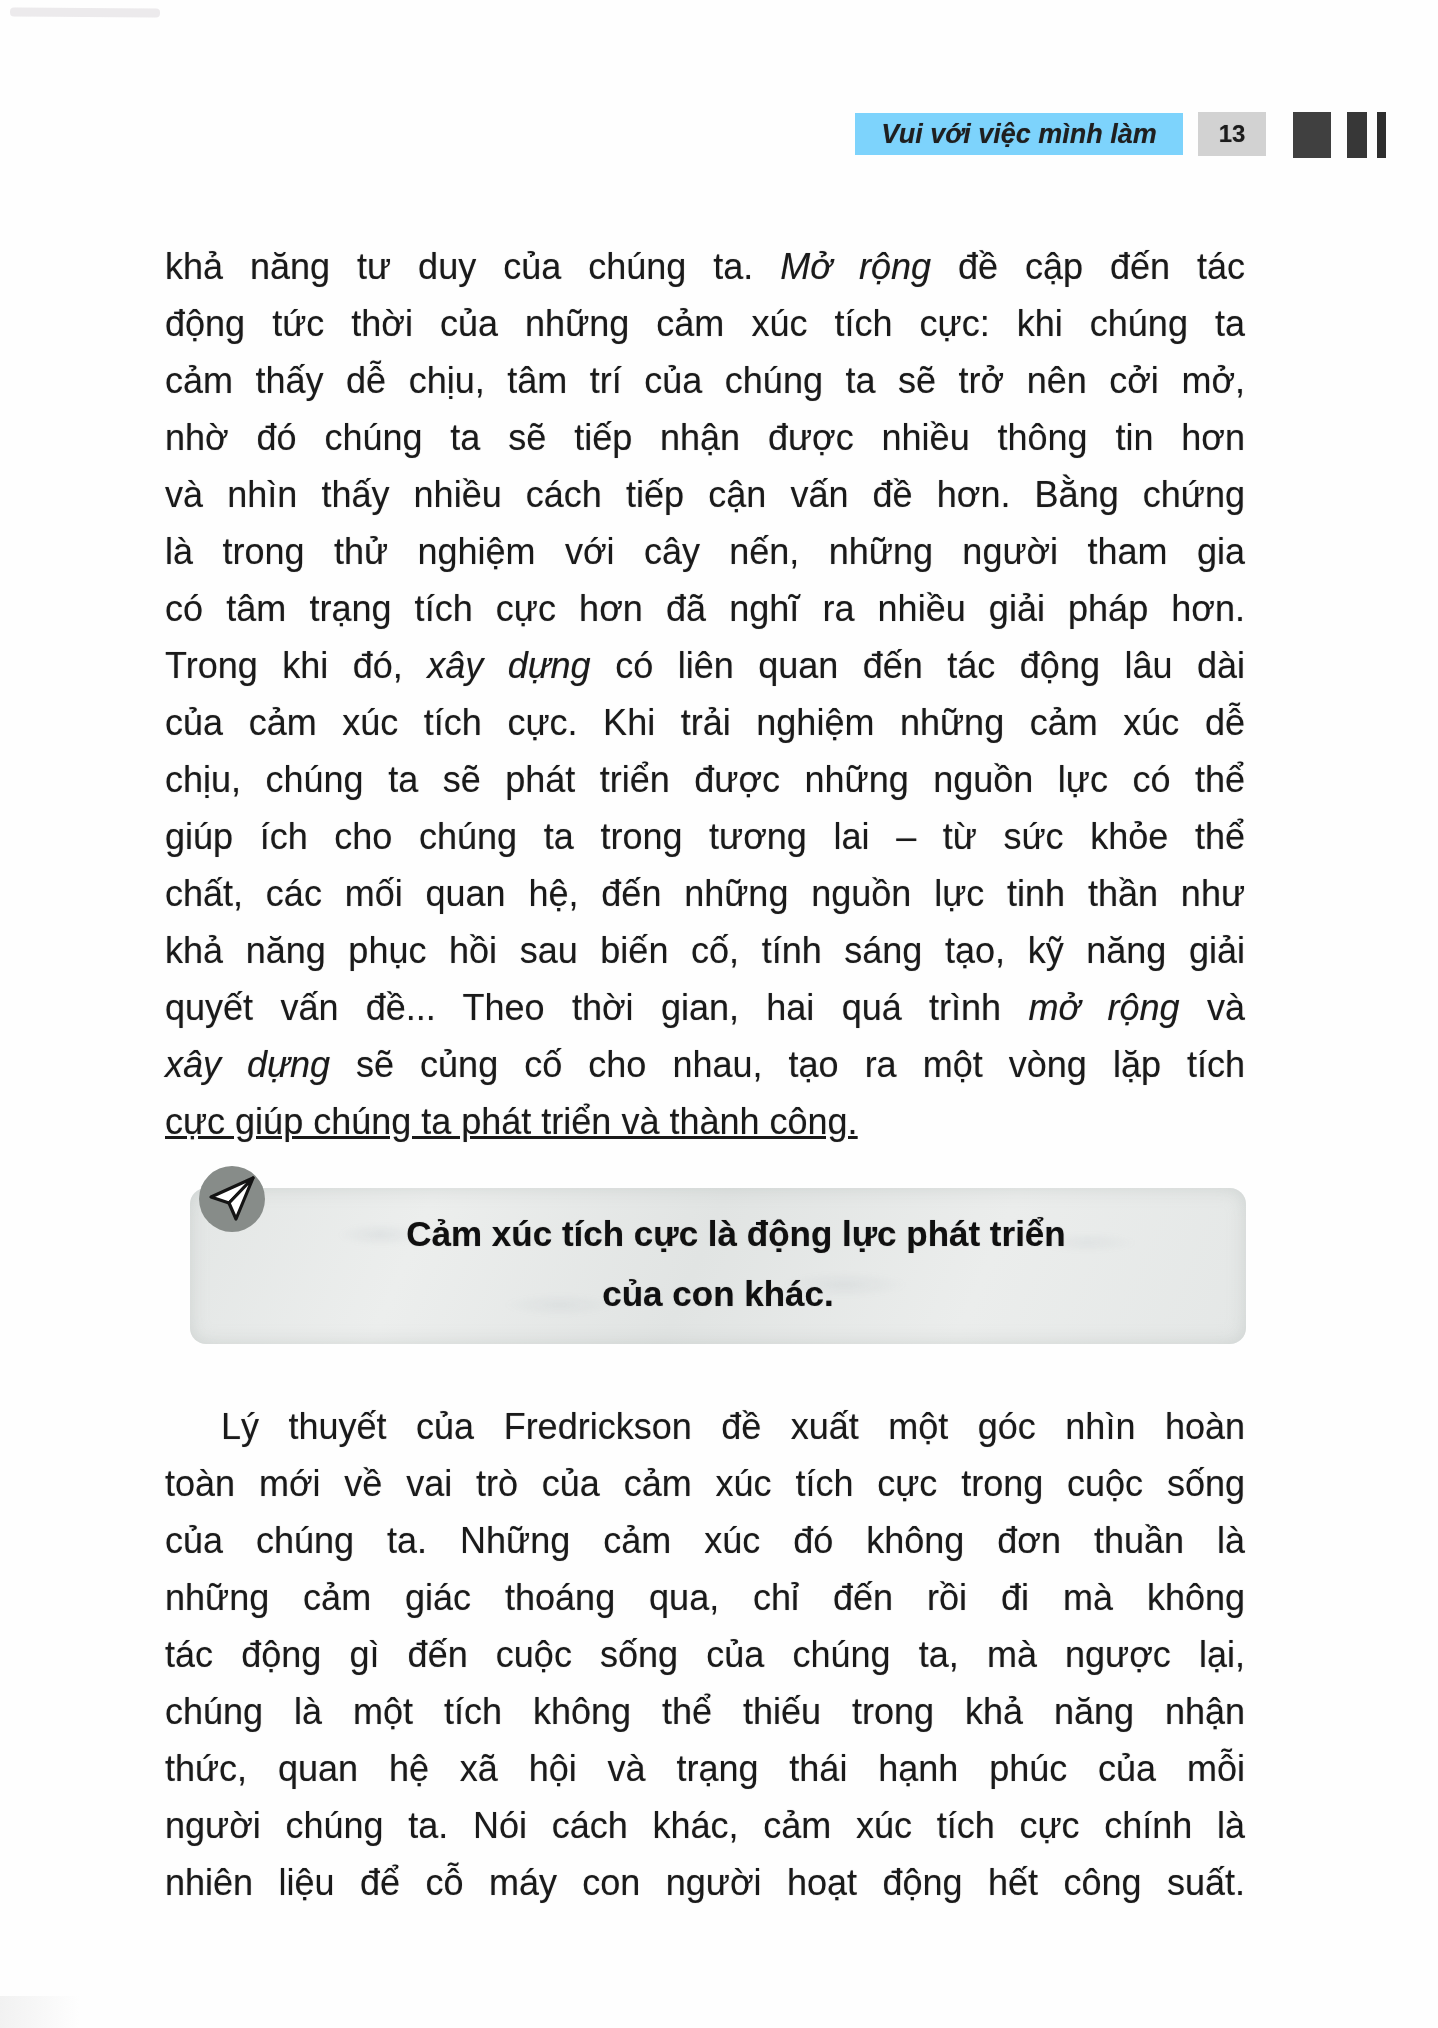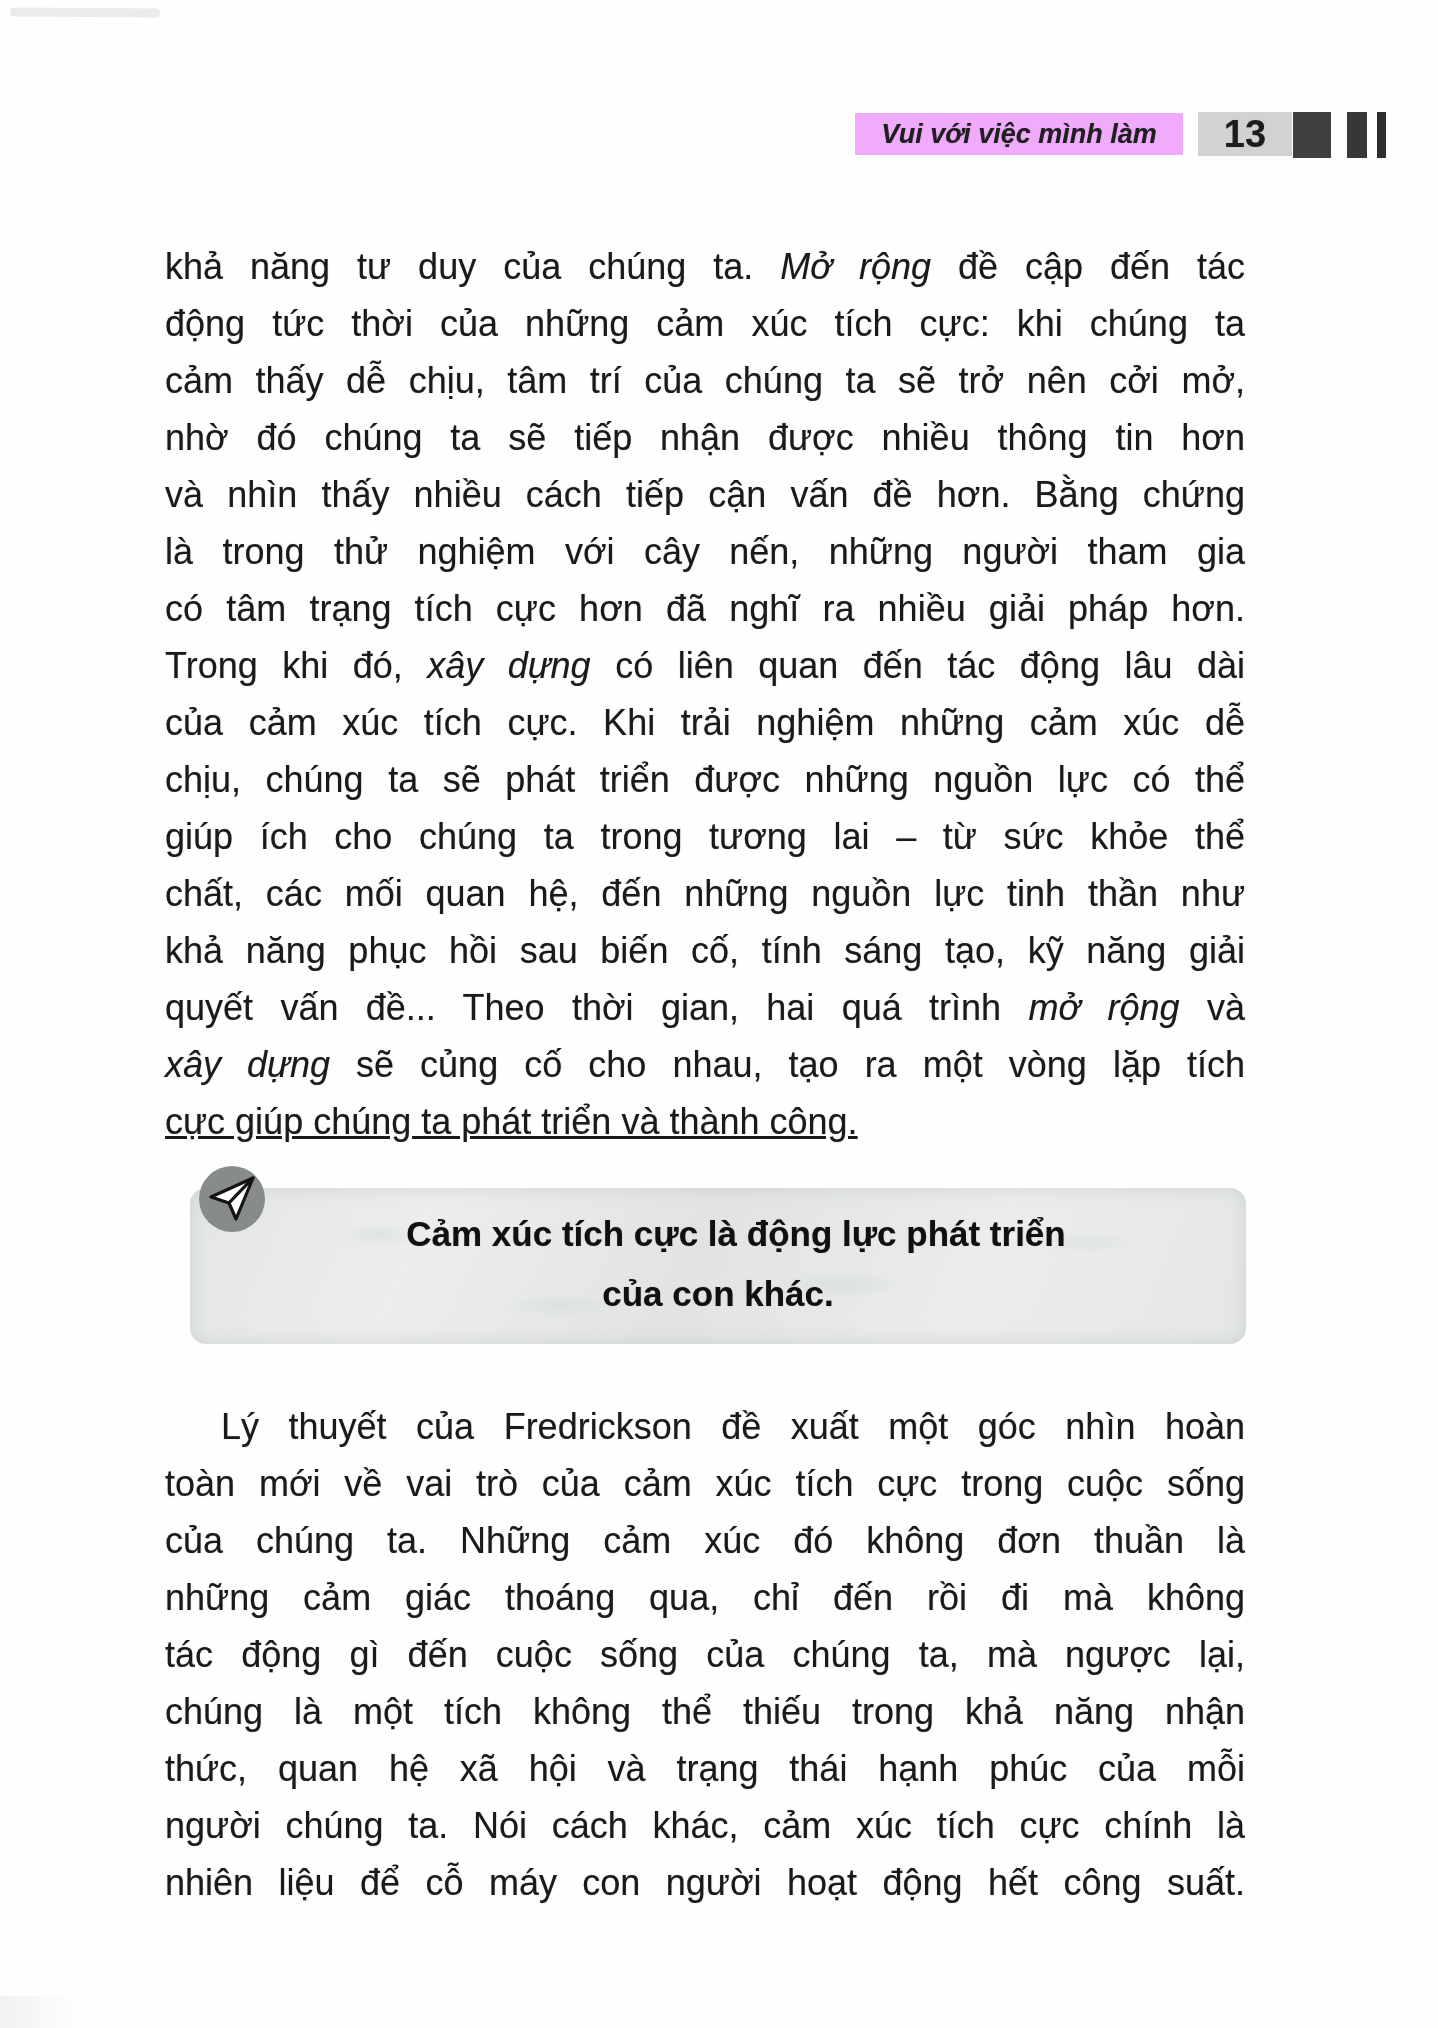--- a/index.html
+++ b/index.html
@@ -7,29 +7,29 @@
     position:relative;
     width:1438px;height:2028px;
     background:#fefefe;
     font-family:"Liberation Sans","DejaVu Sans",sans-serif;
     color:#161616;
     overflow:hidden;
   }
   
   .running-title{
     position:absolute;left:855px;top:113px;width:328px;height:42px;
-    background:#f0abfc;
+    background:#7dd3fc;
     font-style:italic;font-weight:bold;font-size:27px;line-height:42px;
     text-align:center;color:#1f1f1f;
     text-shadow:0 0 1px rgba(0,0,0,.35);
   }
   .page-number{
-    position:absolute;left:1198px;top:112px;width:94px;height:44px;
+    position:absolute;left:1198px;top:112px;width:68px;height:44px;
     background:#d2d2d2;
-    font-weight:bold;font-size:38px;line-height:44px;text-align:center;color:#1c1c1c;
+    font-weight:bold;font-size:24px;line-height:44px;text-align:center;color:#1c1c1c;
     text-shadow:0 0 1px rgba(0,0,0,.35);
   }
   .bar{position:absolute;top:112px;height:46px;}
   .bar1{left:1293px;width:38px;background:#404040;}
   .bar2{left:1347px;width:20px;background:#373737;}
   .bar3{left:1377px;width:9px;background:#2e2e2e;}
   
   .para{
     position:absolute;left:165px;width:1080px;
     font-size:36px;line-height:57px;

